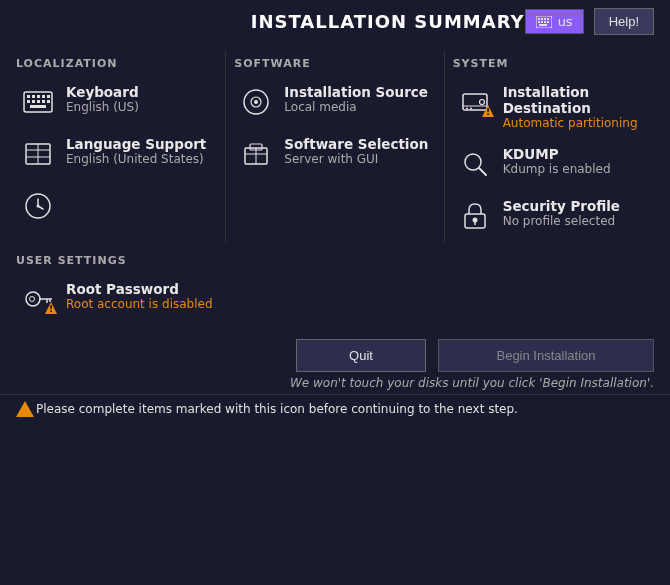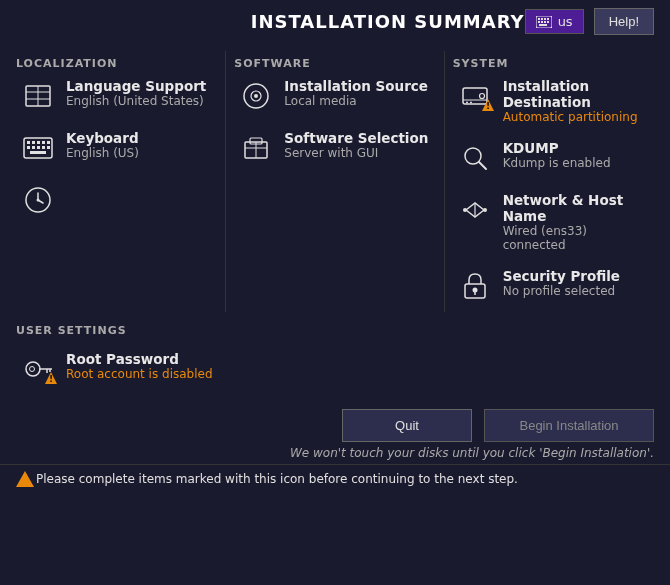--- a/index.html
+++ b/index.html
@@ -25,21 +25,21 @@
       font-weight: bold;
       color: #ffffff;
       letter-spacing: 1px;
     }
     .header-right {
       display: flex;
       align-items: center;
       gap: 10px;
     }
     .lang-badge {
-      background: #4c1d95;
+      background: #8b5cf6;
       border: 1px solid #555;
       padding: 4px 10px;
       font-size: 13px;
       color: #e0e0e0;
       display: flex;
       align-items: center;
       gap: 6px;
     }
     .help-btn {
       background: #3a3a5c;
@@ -53,20 +53,21 @@
     
     .main {
       padding: 8px 16px 4px 16px;
     }
 
     .section-label {
       font-size: 11px;
       font-weight: bold;
       color: #aaa;
       letter-spacing: 1px;
+      margin-bottom: 6px;
       margin-top: 6px;
     }
 
     .columns {
       display: flex;
       gap: 0;
     }
 
     .col {
       flex: 1;
@@ -148,21 +149,21 @@
       cursor: pointer;
       width: 130px;
     }
     .btn-begin {
       background: #2d2d4e;
       border: 1px solid #555;
       color: #888;
       padding: 8px 20px;
       font-size: 13px;
       cursor: not-allowed;
-      width: 170px;
+      width: 216px;
     }
     .action-note {
       font-size: 12px;
       color: #aaa;
       font-style: italic;
       text-align: right;
     }
 
     .footer-warning {
       display: flex;
@@ -213,35 +214,20 @@
 </div>
 
 <div class="main">
   <div class="columns">
 
     <div class="col">
       <div class="section-label">LOCALIZATION</div>
 
       <div class="menu-item">
         <div class="icon-box">
-          <svg width="28" height="28" viewBox="0 0 28 28" fill="none">
-            <rect x="2" y="4" width="24" height="20" rx="1" stroke="#e0e0e0" stroke-width="1.5"></rect>
-            <line x1="2" y1="10" x2="26" y2="10" stroke="#e0e0e0" stroke-width="1"></line>
-            <line x1="14" y1="4" x2="14" y2="24" stroke="#e0e0e0" stroke-width="1"></line>
-            <line x1="2" y1="17" x2="26" y2="17" stroke="#e0e0e0" stroke-width="1"></line>
-          </svg>
-        </div>
-        <div class="item-text">
-          <div class="item-title">Language Support</div>
-          <div class="item-subtitle">English (United States)</div>
-        </div>
-      </div>
-
-      <div class="menu-item">
-        <div class="icon-box">
           <svg width="30" height="22" viewBox="0 0 30 22" fill="none">
             <rect x="1" y="1" width="28" height="20" rx="2" stroke="#e0e0e0" stroke-width="1.5"></rect>
             <rect x="4" y="4" width="3" height="3" fill="#e0e0e0"></rect>
             <rect x="9" y="4" width="3" height="3" fill="#e0e0e0"></rect>
             <rect x="14" y="4" width="3" height="3" fill="#e0e0e0"></rect>
             <rect x="19" y="4" width="3" height="3" fill="#e0e0e0"></rect>
             <rect x="24" y="4" width="3" height="3" fill="#e0e0e0"></rect>
             <rect x="4" y="9" width="3" height="3" fill="#e0e0e0"></rect>
             <rect x="9" y="9" width="3" height="3" fill="#e0e0e0"></rect>
             <rect x="14" y="9" width="3" height="3" fill="#e0e0e0"></rect>
@@ -252,20 +238,35 @@
         </div>
         <div class="item-text">
           <div class="item-title">Keyboard</div>
           <div class="item-subtitle">English (US)</div>
         </div>
       </div>
 
       <div class="menu-item">
         <div class="icon-box">
           <svg width="28" height="28" viewBox="0 0 28 28" fill="none">
+            <rect x="2" y="4" width="24" height="20" rx="1" stroke="#e0e0e0" stroke-width="1.5"></rect>
+            <line x1="2" y1="10" x2="26" y2="10" stroke="#e0e0e0" stroke-width="1"></line>
+            <line x1="14" y1="4" x2="14" y2="24" stroke="#e0e0e0" stroke-width="1"></line>
+            <line x1="2" y1="17" x2="26" y2="17" stroke="#e0e0e0" stroke-width="1"></line>
+          </svg>
+        </div>
+        <div class="item-text">
+          <div class="item-title">Language Support</div>
+          <div class="item-subtitle">English (United States)</div>
+        </div>
+      </div>
+
+      <div class="menu-item">
+        <div class="icon-box">
+          <svg width="28" height="28" viewBox="0 0 28 28" fill="none">
             <circle cx="14" cy="14" r="12" stroke="#e0e0e0" stroke-width="1.5"></circle>
             <line x1="14" y1="7" x2="14" y2="14" stroke="#e0e0e0" stroke-width="1.5" stroke-linecap="round"></line>
             <line x1="14" y1="14" x2="19" y2="17" stroke="#e0e0e0" stroke-width="1.5" stroke-linecap="round"></line>
             <circle cx="14" cy="14" r="1.5" fill="#e0e0e0"></circle>
           </svg>
         </div>
       </div>
     </div>
 
     <div class="col-divider"></div>
@@ -337,35 +338,20 @@
             <circle cx="12" cy="12" r="8" stroke="#e0e0e0" stroke-width="1.5"></circle>
             <line x1="18" y1="18" x2="25" y2="25" stroke="#e0e0e0" stroke-width="2" stroke-linecap="round"></line>
           </svg>
         </div>
         <div class="item-text">
           <div class="item-title">KDUMP</div>
           <div class="item-subtitle">Kdump is enabled</div>
         </div>
       </div>
 
-      <div class="menu-item">
-        <div class="icon-box">
-          <svg width="28" height="28" viewBox="0 0 28 28" fill="none">
-            <path d="M5 14 L14 7 L23 14" stroke="#e0e0e0" stroke-width="1.5" fill="none"></path>
-            <path d="M5 14 L14 21 L23 14" stroke="#e0e0e0" stroke-width="1.5" fill="none"></path>
-            <line x1="14" y1="7" x2="14" y2="21" stroke="#e0e0e0" stroke-width="1.2"></line>
-            <circle cx="4" cy="14" r="2" fill="#e0e0e0"></circle>
-            <circle cx="24" cy="14" r="2" fill="#e0e0e0"></circle>
-          </svg>
-        </div>
-        <div class="item-text">
-          <div class="item-title">Network &amp; Host Name</div>
-          <div class="item-subtitle">Wired (ens33) connected</div>
-        </div>
-      </div>
 
       <div class="menu-item">
         <div class="icon-box">
           <svg width="24" height="28" viewBox="0 0 24 28" fill="none">
             <rect x="2" y="12" width="20" height="14" rx="2" stroke="#e0e0e0" stroke-width="1.5"></rect>
             <path d="M6 12 V8 Q6 2 12 2 Q18 2 18 8 V12" stroke="#e0e0e0" stroke-width="1.5" fill="none"></path>
             <circle cx="12" cy="18" r="2.5" fill="#e0e0e0"></circle>
             <line x1="12" y1="20" x2="12" y2="23" stroke="#e0e0e0" stroke-width="1.5"></line>
           </svg>
         </div>

